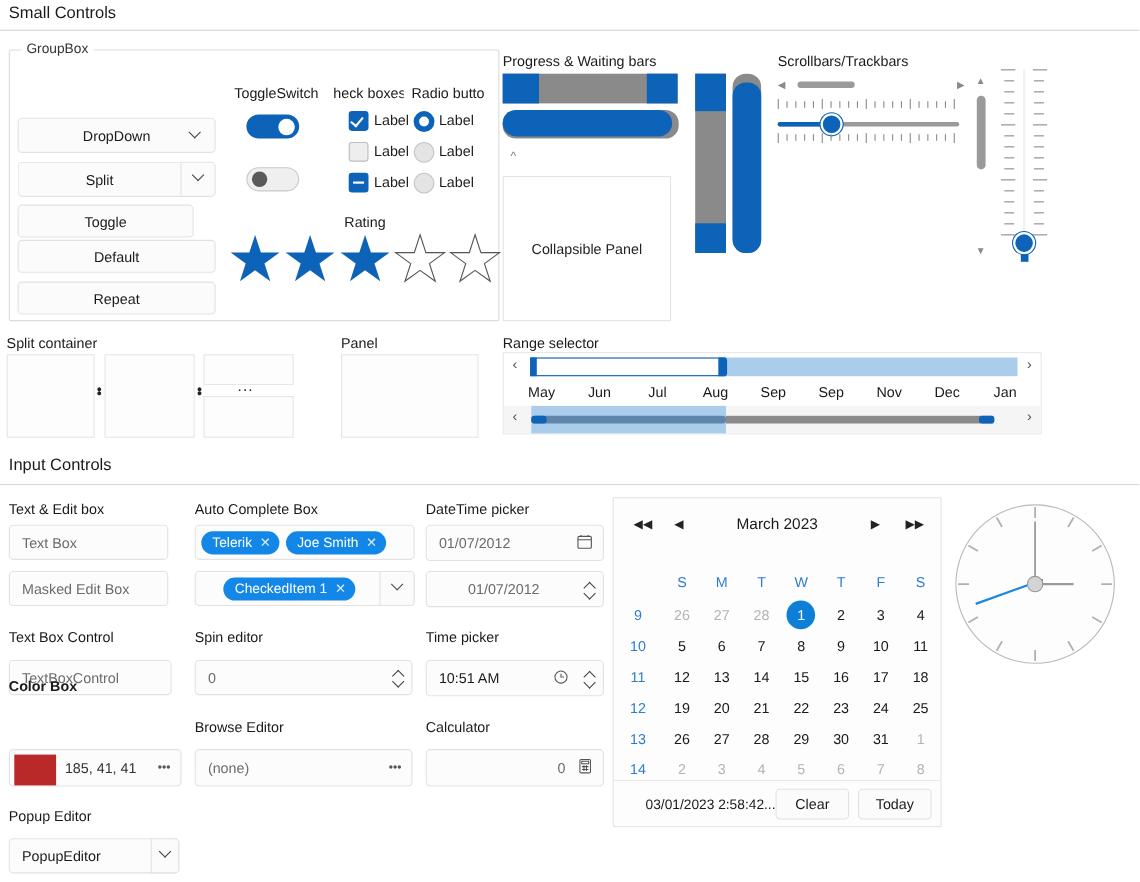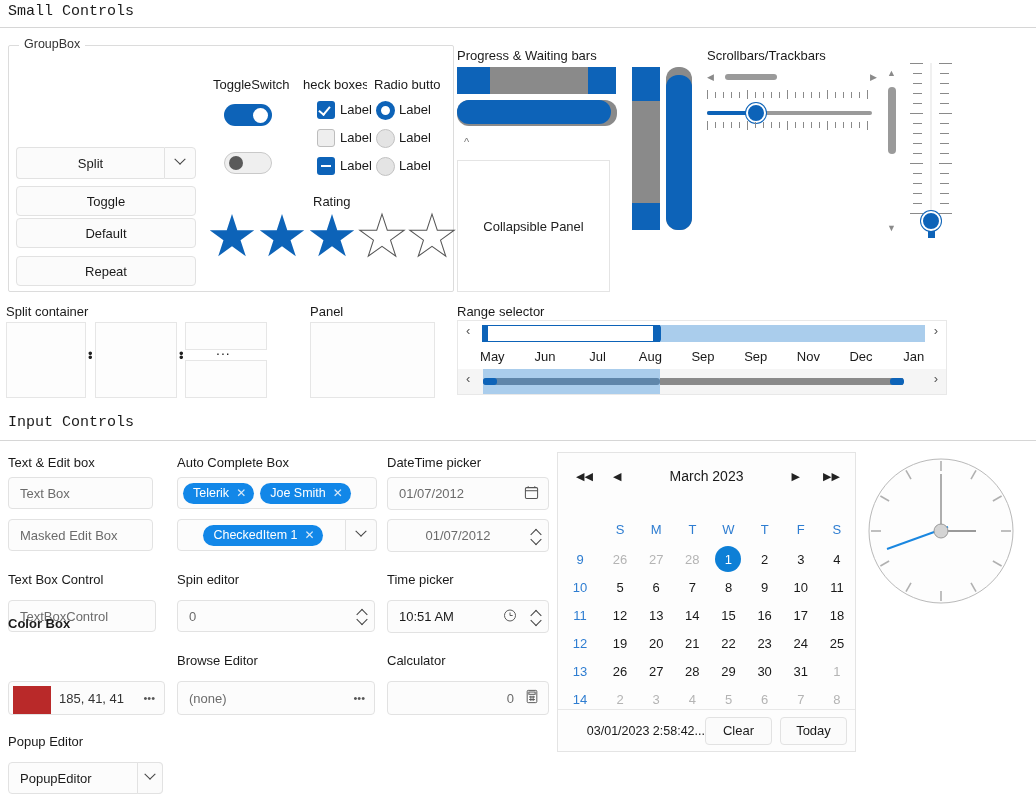--- a/index.html
+++ b/index.html
@@ -12,21 +12,20 @@
     color: #1a1a1a;
     overflow: hidden;
   }
   .page { position: relative; width: 1036px; height: 802px; }
 
   
   .sect-header {
     position: absolute; left: 0; width: 1036px;
     font-size: 15px; color: #1a1a1a;
     padding-left: 8px;
-    font-family: Liberation Mono, monospace;
   }
   .sect-rule {
     position: absolute; left: 0; width: 1036px; height: 1px;
     background: #d6d6d6;
   }
 
   
   .groupbox {
     position: absolute;
     border: 1px solid #dcdcdc;
@@ -191,29 +190,33 @@
 <div class="page">
 
   <div class="sect-header" style="top:3px;">Small Controls</div>
   <div class="sect-rule" style="top:27px;"></div>
 
   <div class="groupbox" style="left:8px; top:45px; width:446px; height:247px;">
     <span class="groupbox-title">GroupBox</span>
   </div>
 
 
+  <div class="btn" style="left:16px; top:107px; width:180px; height:32px;">
+    <span>DropDown</span>
+    <span class="chev" style="position:absolute; right:14px; top:11px;"></span>
+  </div>
 
   <div class="btn-split-main" style="left:16px; top:147px; width:148px; height:32px;">
     <span>Split</span>
   </div>
   <div class="btn-split-arrow" style="left:164px; top:147px; width:32px; height:32px;">
     <span class="chev" style="margin-top:-3px;"></span>
   </div>
 
-  <div class="btn" style="left:16px; top:186px; width:180px; height:30px;">
+  <div class="btn" style="left:16px; top:186px; width:160px; height:30px;">
     <span>Toggle</span>
   </div>
   <div class="btn" style="left:16px; top:218px; width:180px; height:30px;">
     <span>Default</span>
   </div>
   <div class="btn" style="left:16px; top:256px; width:180px; height:30px;">
     <span>Repeat</span>
   </div>
 
   <div class="lbl" style="left:213px; top:77px;">ToggleSwitch</div>

